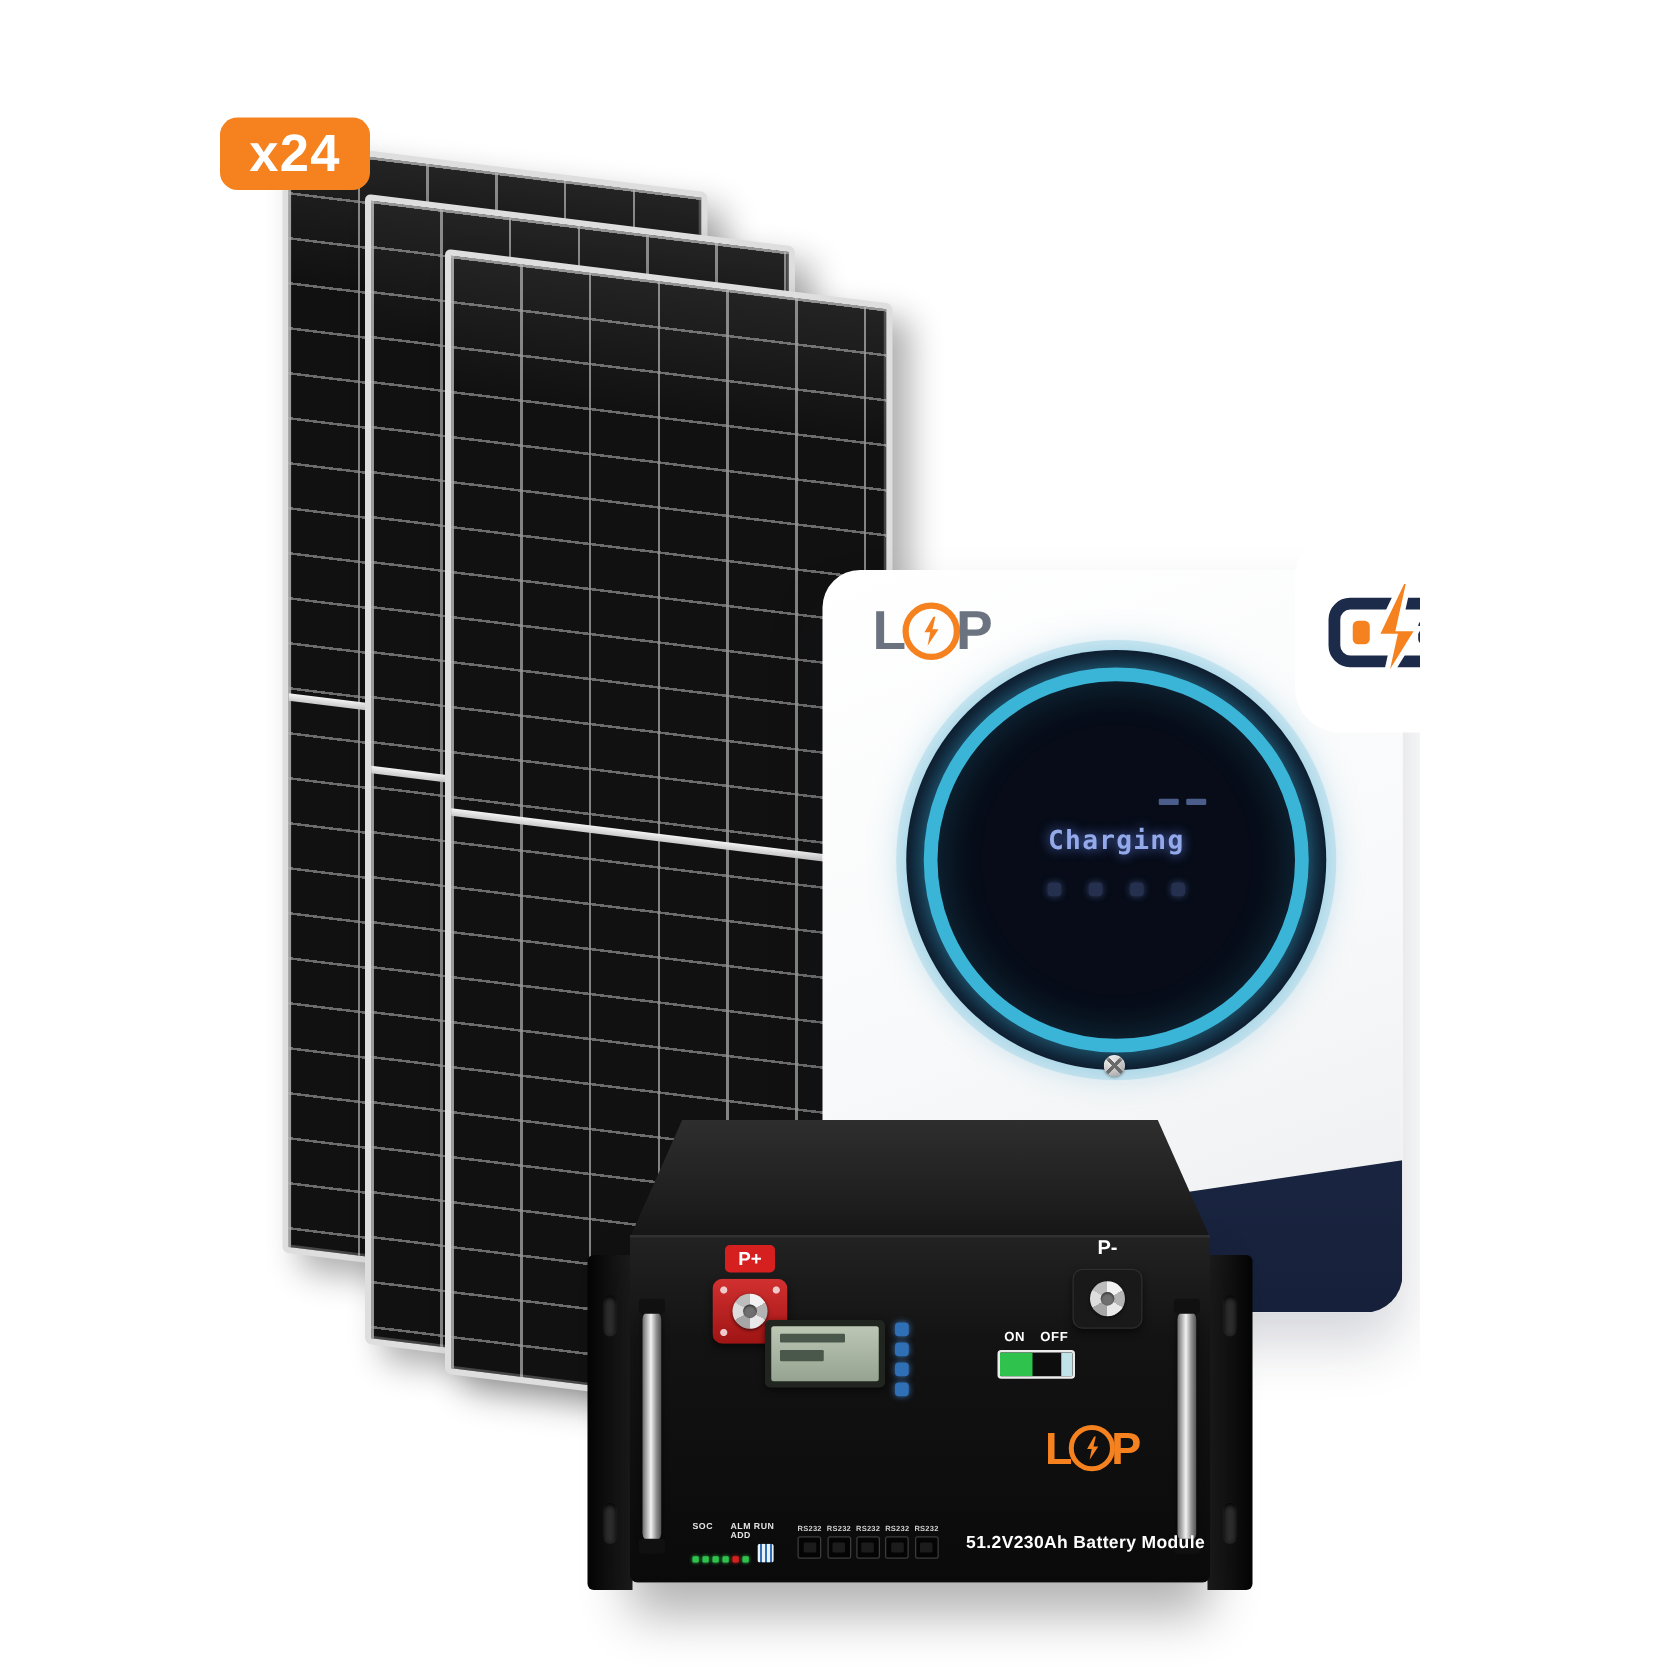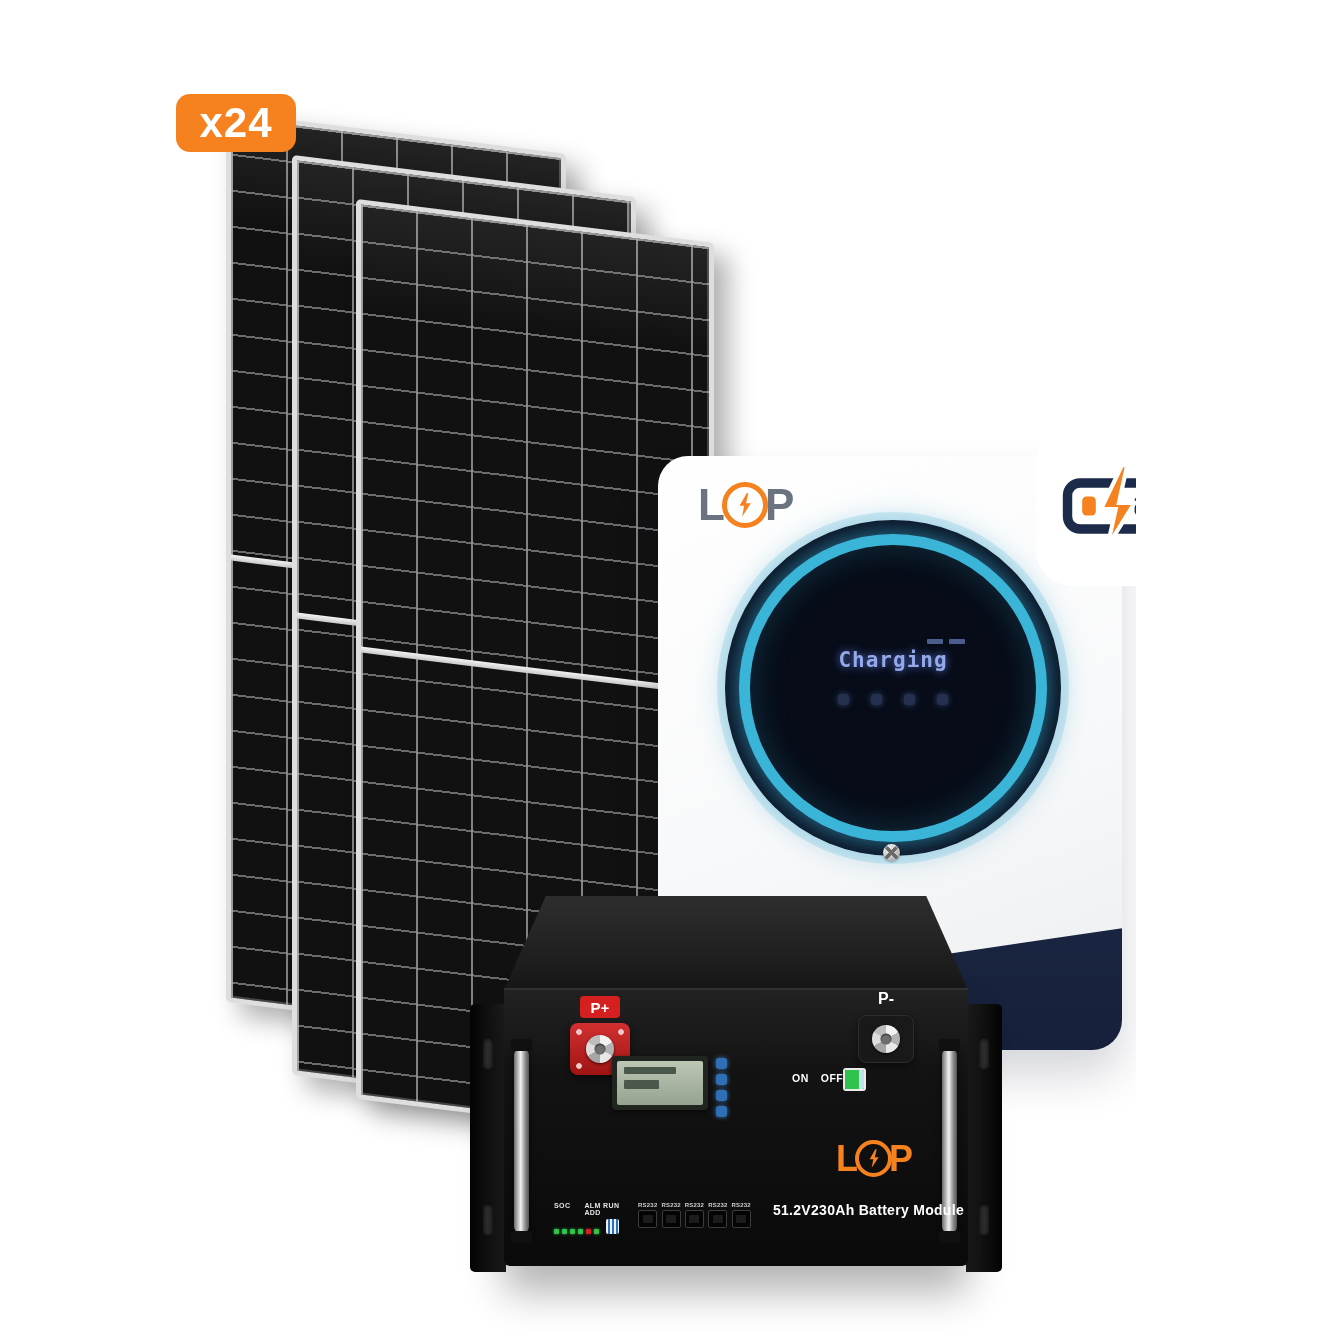--- a/index.html
+++ b/index.html
@@ -51,21 +51,21 @@
   .inv-circle{position:absolute;left:67px;top:64px;width:336px;height:336px;border-radius:50%;
     background:#0c1526;display:flex;align-items:center;justify-content:center;
     box-shadow:0 0 0 8px rgba(145,205,228,.38), 0 0 30px rgba(80,170,205,.45);}
   .inv-ring{width:286px;height:286px;border-radius:50%;border:11px solid var(--cyan);
     background:#070c18;display:flex;align-items:center;justify-content:center;
     box-shadow:0 0 22px rgba(58,181,216,.65), inset 0 0 34px rgba(58,181,216,.22);}
   .inv-screen{width:180px;height:110px;display:flex;flex-direction:column;align-items:center;}
   .disp-row{align-self:flex-end;display:flex;gap:6px;margin:6px 18px 0 0;}
   .disp-row i{display:block;width:16px;height:5px;background:rgba(130,160,235,.55);
     border-radius:1px;filter:blur(.6px);}
-  .disp-text{margin-top:4px;color:#93a9ea;font:700 21px "DejaVu Sans Mono",monospace;
+  .disp-text{margin-top:16px;color:#93a9ea;font:700 21px "DejaVu Sans Mono",monospace;
     letter-spacing:1px;text-shadow:0 0 9px rgba(95,125,225,.95);filter:blur(.5px);}
   .disp-btns{display:flex;gap:22px;margin-top:22px;}
   .disp-btns i{display:block;width:11px;height:11px;border-radius:3px;
     background:rgba(110,145,220,.28);box-shadow:0 0 6px rgba(110,145,220,.4);}
   .screw{position:absolute;left:225px;top:388px;width:17px;height:17px;border-radius:50%;
     background-image:
       linear-gradient(45deg, transparent 44%, #6a6a6a 44% 56%, transparent 56%),
       linear-gradient(-45deg, transparent 44%, #6a6a6a 44% 56%, transparent 56%),
       radial-gradient(circle at 35% 30%, #f2f2f2, #bcbcbc 60%, #8e8e8e);
     box-shadow:inset 0 1px 2px rgba(255,255,255,.7), 0 1px 2px rgba(0,0,0,.35);}
@@ -118,41 +118,41 @@
   .t-plate.dark{width:54px;height:46px;background:#191919;border:1px solid #2e2e2e;
     box-shadow:0 3px 6px rgba(0,0,0,.5);}
   .nut{position:absolute;left:50%;top:50%;transform:translate(-50%,-50%);
     width:28px;height:28px;border-radius:50%;
     background:conic-gradient(#f2f2f2 0 60deg,#b3b3b3 0 120deg,#e8e8e8 0 180deg,#a6a6a6 0 240deg,#dddddd 0 300deg,#bdbdbd 0 360deg);
     box-shadow:0 1px 3px rgba(0,0,0,.7);}
   .nut::after{content:"";position:absolute;left:50%;top:50%;transform:translate(-50%,-50%);
     width:11px;height:11px;border-radius:50%;background:#6f6f6f;
     box-shadow:inset 0 1px 2px rgba(0,0,0,.6);}
 
-  .switch{position:absolute;left:322px;top:176px;width:74px;display:flex;align-items:center;}
+  .switch{position:absolute;left:322px;top:176px;width:74px;display:flex;flex-direction:column;align-items:center;}
   .sw-labels{display:flex;gap:12px;color:#fff;font-weight:800;font-size:10.5px;letter-spacing:.5px;}
   .sw-body{margin-top:4px;width:58px;height:19px;background:#0d0d0d;border:2px solid #ececec;
     border-radius:3px;display:flex;align-items:stretch;overflow:hidden;}
   .sw-green{width:26px;background:var(--green);}
   .sw-gap{flex:1;}
   .sw-tip{width:9px;background:#bfe3e8;}
 
   .lcd{position:absolute;left:142px;top:168px;display:flex;align-items:flex-start;}
   .lcd-screen{width:96px;height:54px;background:#20261f;border-radius:4px;padding:5px;box-sizing:border-box;
     box-shadow:0 2px 5px rgba(0,0,0,.6);}
   .lcd-inner{width:100%;height:100%;border-radius:2px;background:linear-gradient(#bcc7b4,#96a391);
     padding:6px 7px;box-sizing:border-box;display:flex;flex-direction:column;gap:6px;}
   .lcd-inner i{display:block;background:#49584a;border-radius:1px;}
   .lcd-inner i.l1{width:72%;height:7px;}
   .lcd-inner i.l2{width:48%;height:9px;}
   .lcd-btns{display:flex;flex-direction:column;gap:5px;margin-left:8px;margin-top:2px;}
   .lcd-btns i{display:block;width:11px;height:11px;border-radius:3px;background:var(--btnblue);
     box-shadow:0 0 5px rgba(70,140,220,.8);}
 
-  .bat-io{position:absolute;left:84px;top:314px;right:38px;display:flex;align-items:flex-start;gap:12px;}
+  .bat-io{position:absolute;left:84px;top:330px;right:38px;display:flex;align-items:center;gap:12px;}
   .led-block{display:flex;flex-direction:column;gap:3px;}
   .led-labels{display:flex;gap:14px;color:#e4e4e4;font-size:7px;font-weight:700;letter-spacing:.4px;}
   .led-row{display:flex;align-items:flex-end;gap:3px;}
   .led{width:5px;height:5px;border-radius:1px;}
   .led.g{background:var(--green);box-shadow:0 0 3px var(--green);}
   .led.r{background:var(--red);box-shadow:0 0 3px var(--red);}
   .dip{width:13px;height:15px;margin-left:4px;border-radius:2px;background:var(--btnblue);
     background-image:repeating-linear-gradient(to right, rgba(255,255,255,.9) 0 2px, transparent 2px 4px);}
   .ports{display:flex;gap:4px;}
   .port{display:flex;flex-direction:column;align-items:center;gap:2px;}

